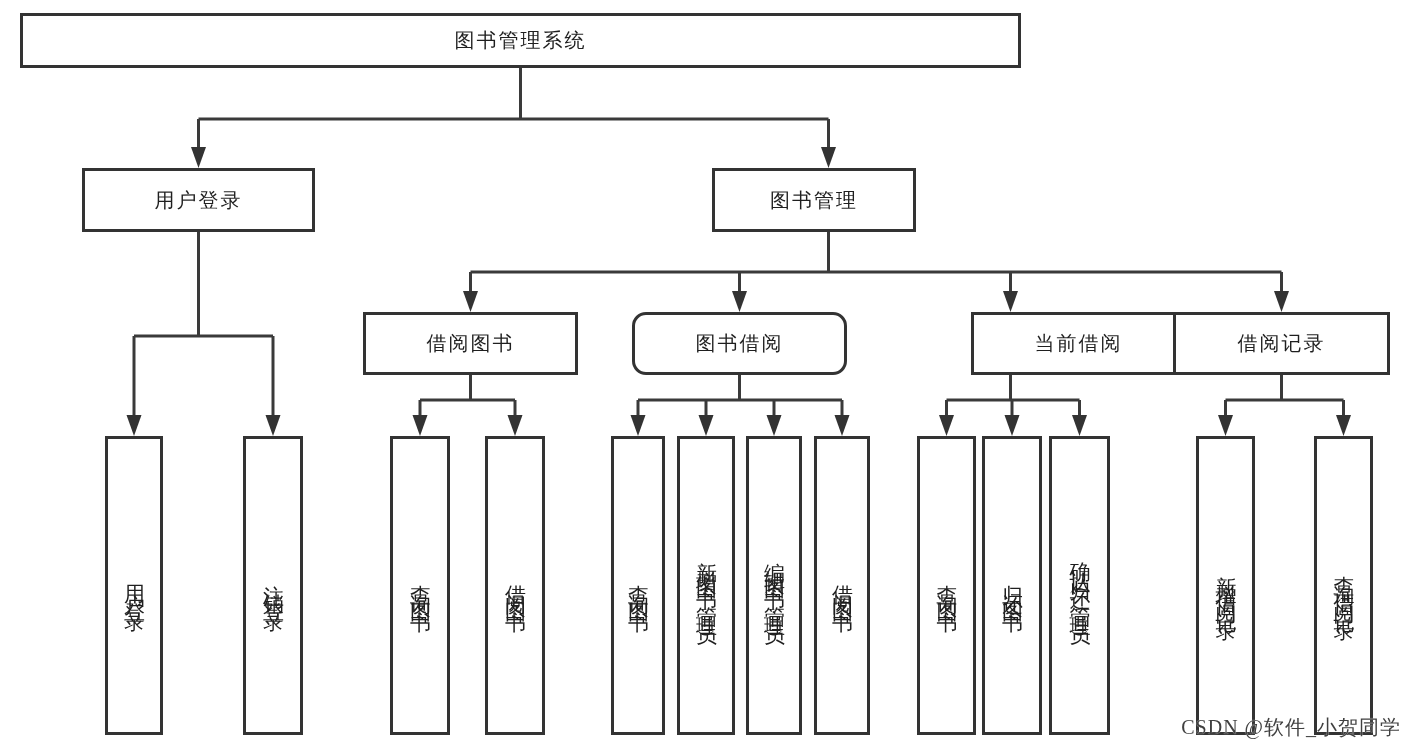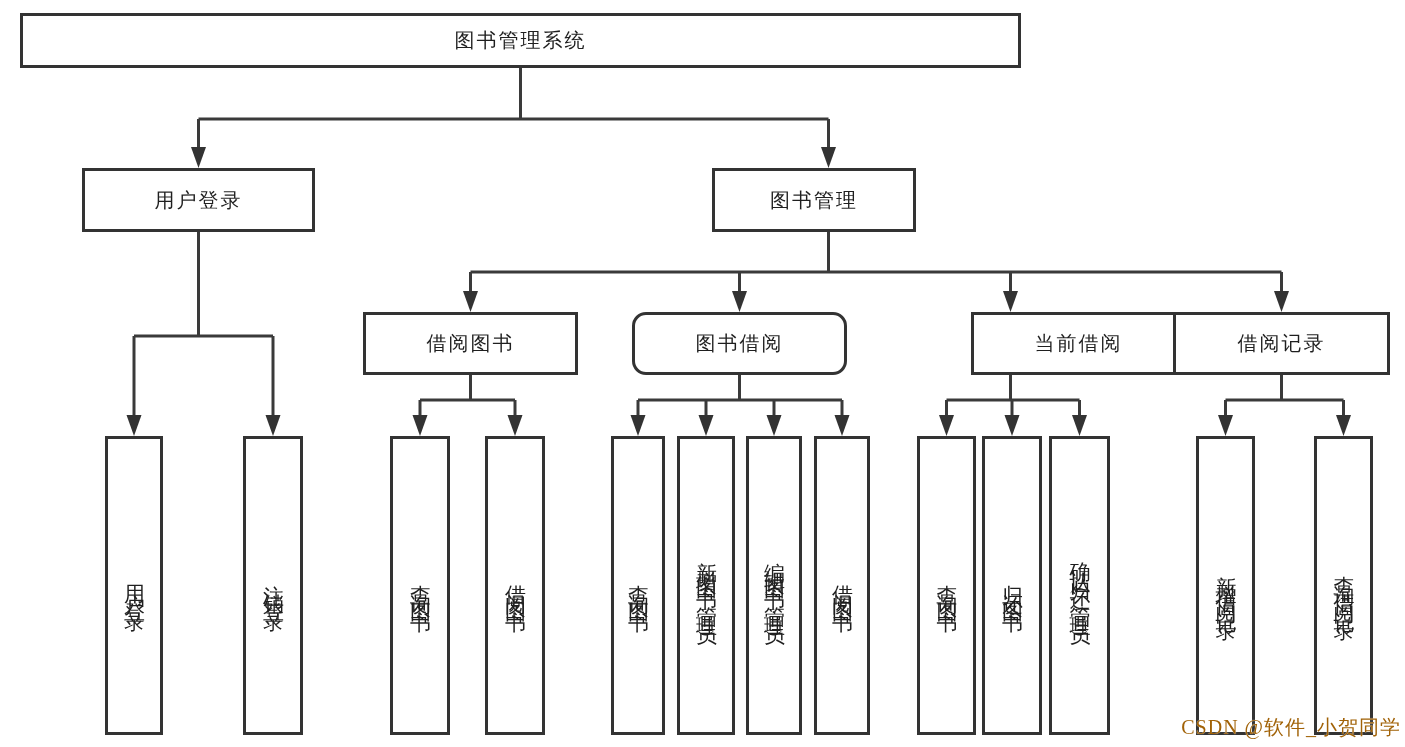--- a/index.html
+++ b/index.html
@@ -13,21 +13,21 @@
     border:3px solid #333333;display:flex;align-items:center;justify-content:center;
     text-align:center;
   }
   .hbox span{font-size:20px;letter-spacing:2px;white-space:nowrap;}
   .leaf span{
     writing-mode:vertical-lr;text-orientation:mixed;
     font-size:21px;letter-spacing:9px;line-height:1;white-space:nowrap;
   }
   .watermark{
     position:absolute;right:4px;bottom:6px;font-size:20px;letter-spacing:1px;
-    color:#a16207;text-shadow:0 0 1px #ffffff;white-space:nowrap;
+    color:#404040;text-shadow:0 0 1px #ffffff;white-space:nowrap;
   }
   line,path{stroke:#3a3a3a;stroke-width:3;fill:none;}
   polygon{fill:#333333;stroke:none;}
 </style>
 </head>
 <body>
 
 <div class="canvas">
 
   <svg class="wires" viewBox="0 0 1405 747">

